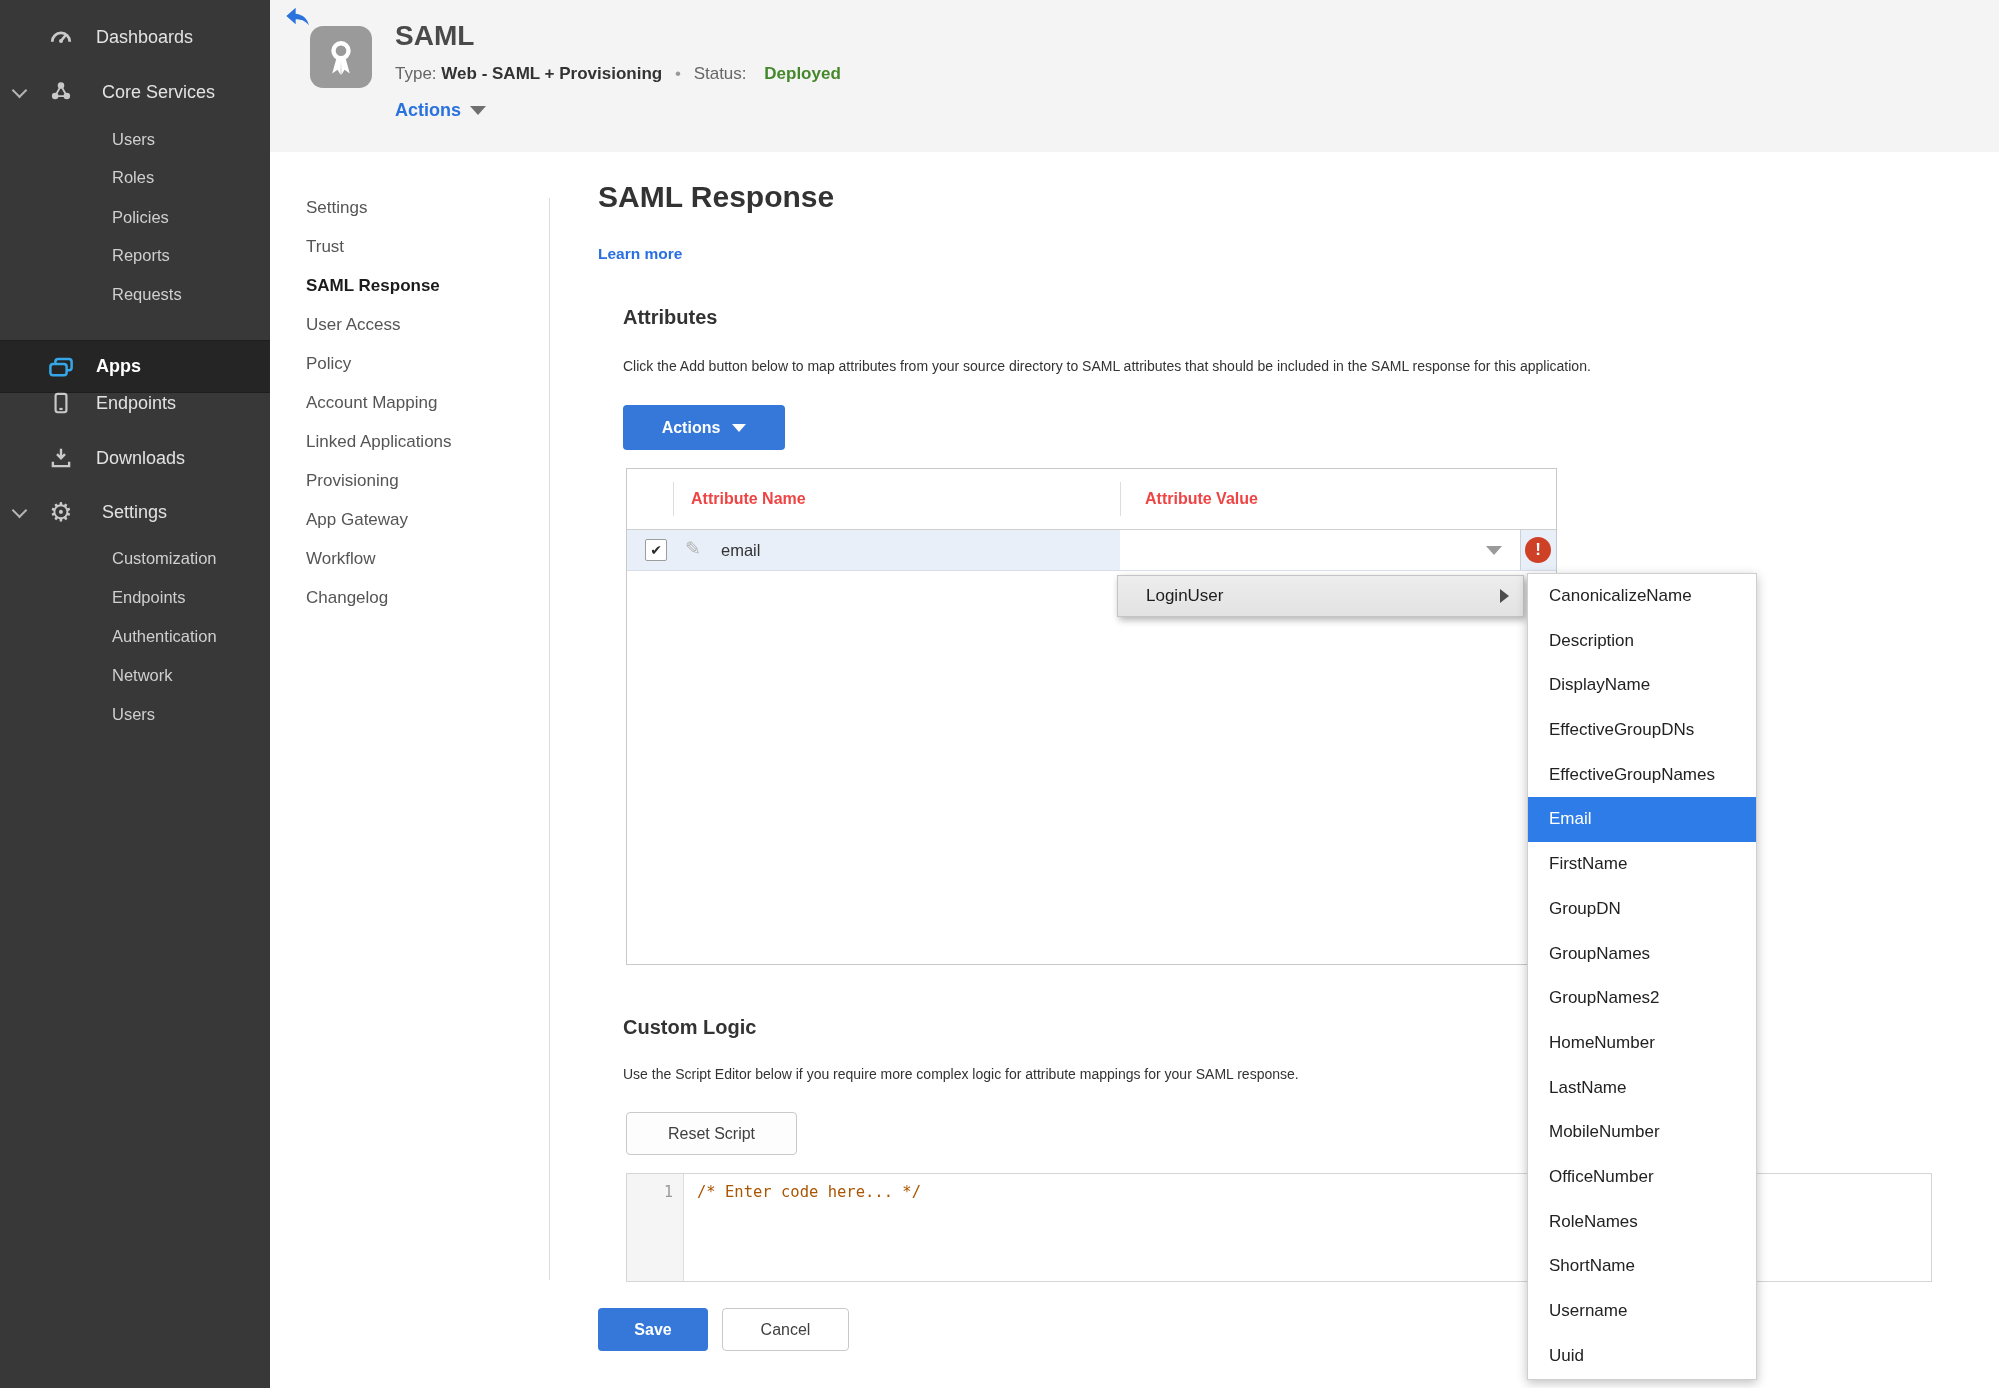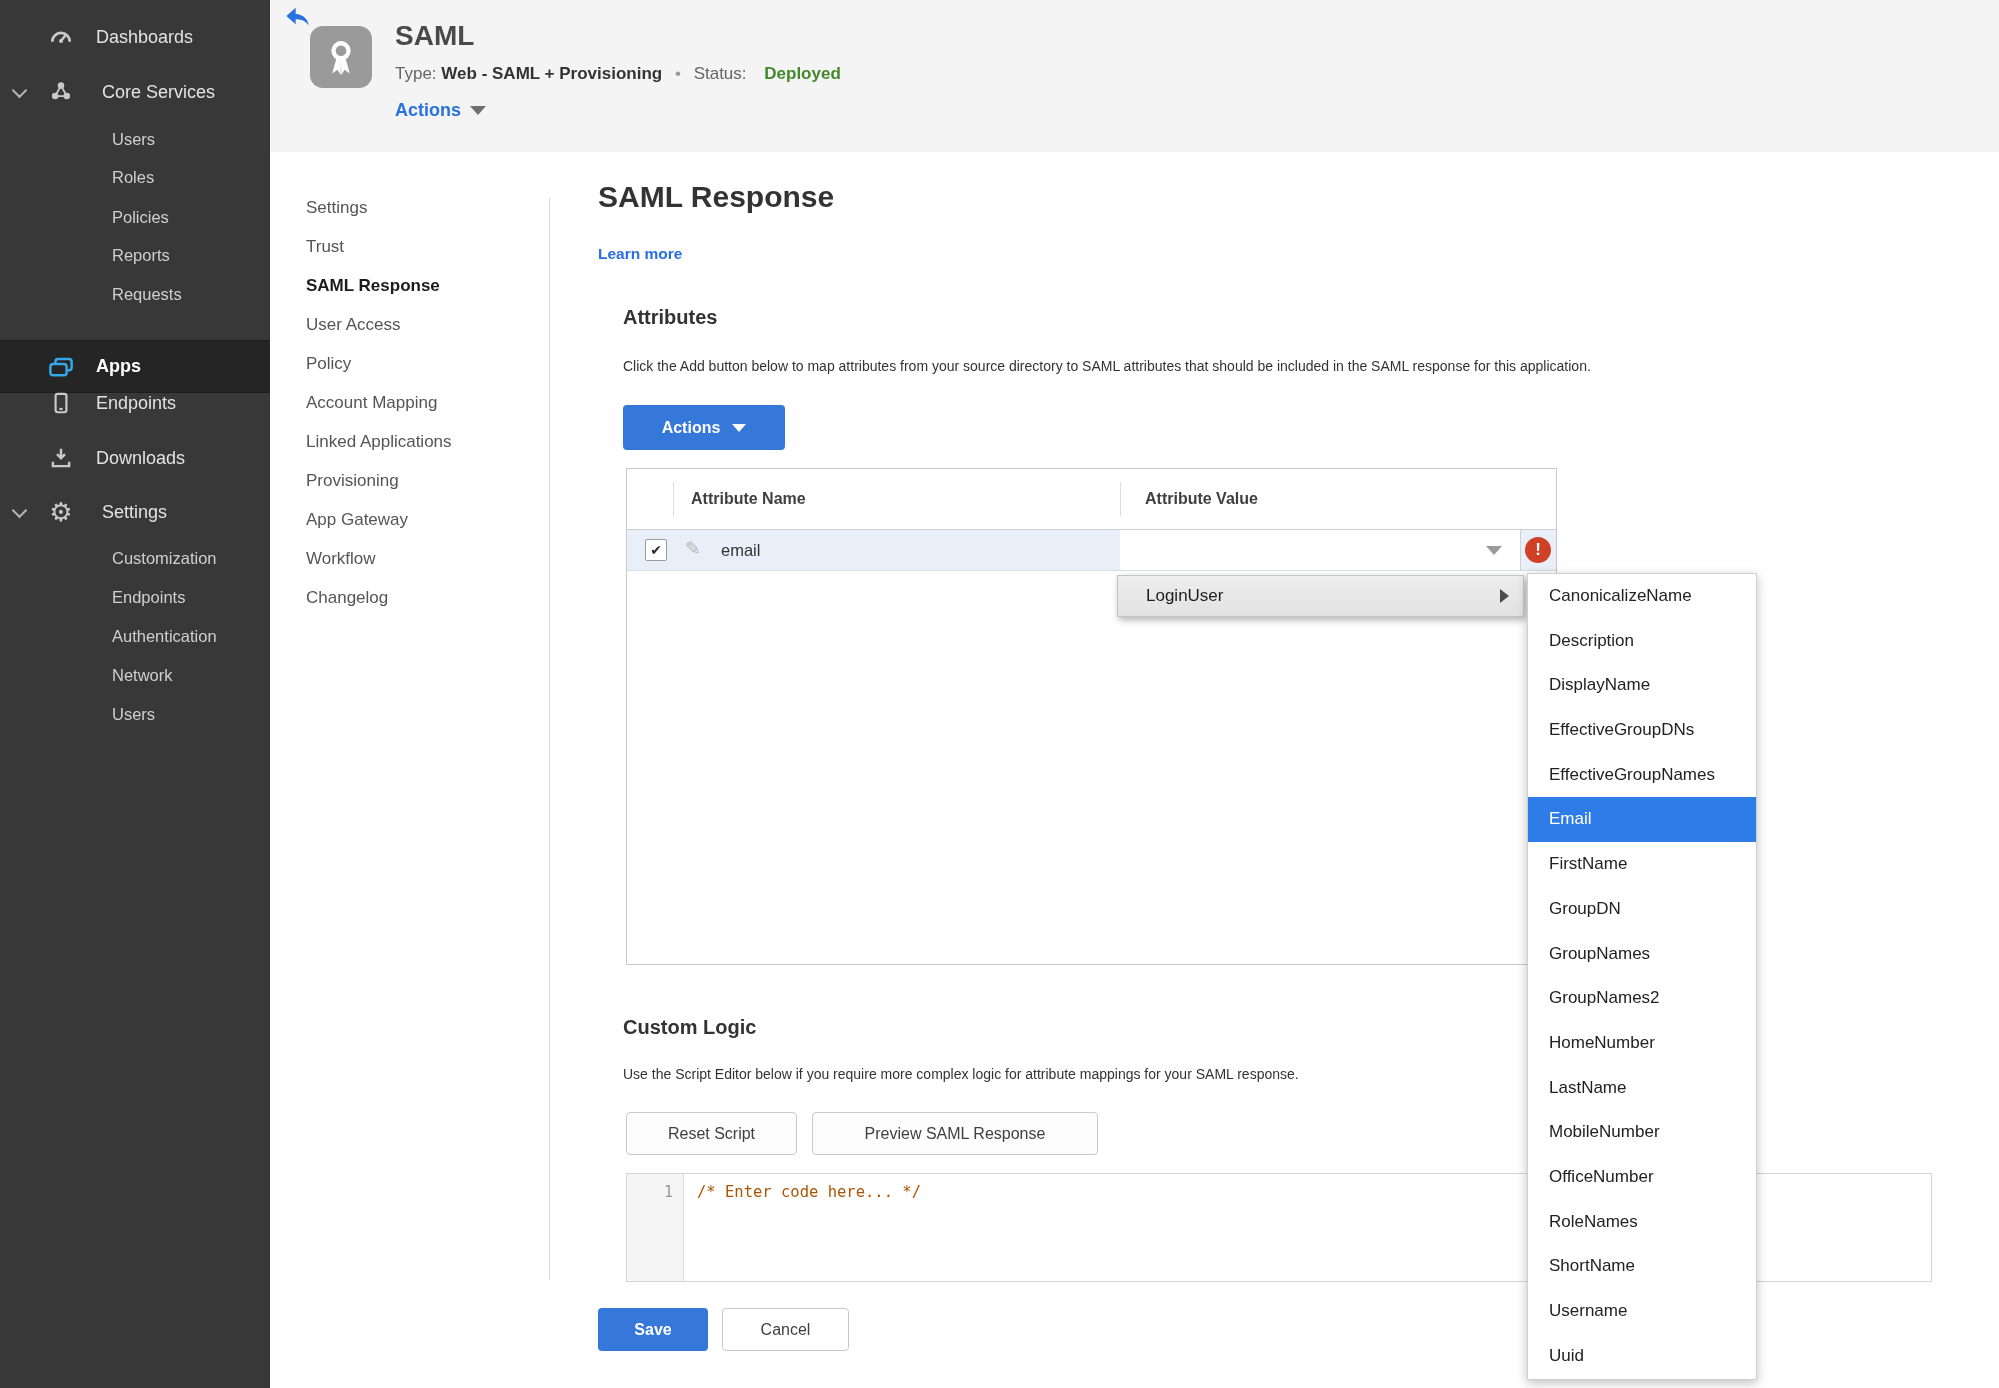--- a/index.html
+++ b/index.html
@@ -55,21 +55,21 @@
   .btn-blue .caret{margin-left:12px;width:0;height:0;border-left:7px solid transparent;
             border-right:7px solid transparent;border-top:8px solid #fff;}
   .btn-plain{position:absolute;background:#fdfdfd;color:#404040;font-size:16px;
              border:1px solid #c9c9c9;border-radius:4px;display:flex;align-items:center;
              justify-content:center;cursor:pointer;font-family:"Liberation Sans",sans-serif;}
 
   
   .attr-table{position:absolute;left:626px;top:468px;width:929px;height:495px;
               border:1px solid #c9c9c9;background:#fff;}
   .thead{position:absolute;left:0;top:0;width:100%;height:60px;}
-  .th{position:absolute;top:0;height:60px;line-height:60px;font-size:16px;font-weight:bold;color:#404040;}
+  .th{position:absolute;top:0;height:60px;line-height:60px;font-size:16px;font-weight:bold;color:#ef4444;}
   .colsep{position:absolute;top:13px;height:34px;width:1px;background:#ddd;}
   .trow{position:absolute;left:0;top:60px;width:100%;height:40px;background:#e8eff8;
         border-top:1px solid #cfcfcf;border-bottom:1px solid #d8dee8;}
   .checkbox{position:absolute;left:18px;top:9px;width:20px;height:20px;background:#fff;
             border:1px solid #9d9d9d;border-radius:2px;text-align:center;line-height:20px;
             font-size:14px;color:#2b2b2b;cursor:pointer;}
   .pencil{position:absolute;left:58px;top:7px;font-size:19px;color:#b3b3b3;}
   .cellname{position:absolute;left:94px;top:0;line-height:40px;font-size:16.5px;color:#333;}
   .valuecell{position:absolute;left:493px;top:0;width:400px;height:40px;background:#fff;
              border-right:1px solid #ccd2da;cursor:pointer;}
@@ -302,21 +302,20 @@
     <div class="mitem">RoleNames</div>
     <div class="mitem">ShortName</div>
     <div class="mitem">Username</div>
     <div class="mitem">Uuid</div>
   </div>
 
   <div class="sect-h" style="left:623px;top:1016px;">Custom Logic</div>
   <div class="sect-p" style="left:623px;top:1066px;">Use the Script Editor below if you require more complex logic for attribute mappings for your SAML response.</div>
 
   <button class="btn-plain" style="left:626px;top:1112px;width:171px;height:43px;">Reset Script</button>
-  <button class="btn-plain" style="left:812px;top:1112px;width:286px;height:43px;">Preview SAML Response</button>
 
   <div class="editor">
     <div class="gutter">
       <span class="lineno">1</span>
     </div>
     <div class="code">/* Enter code here... */</div>
   </div>
 
   <button class="btn-blue" style="left:598px;top:1308px;width:110px;height:43px;">Save</button>
   <button class="btn-plain cancel-btn" style="left:722px;top:1308px;width:127px;height:43px;">Cancel</button>

